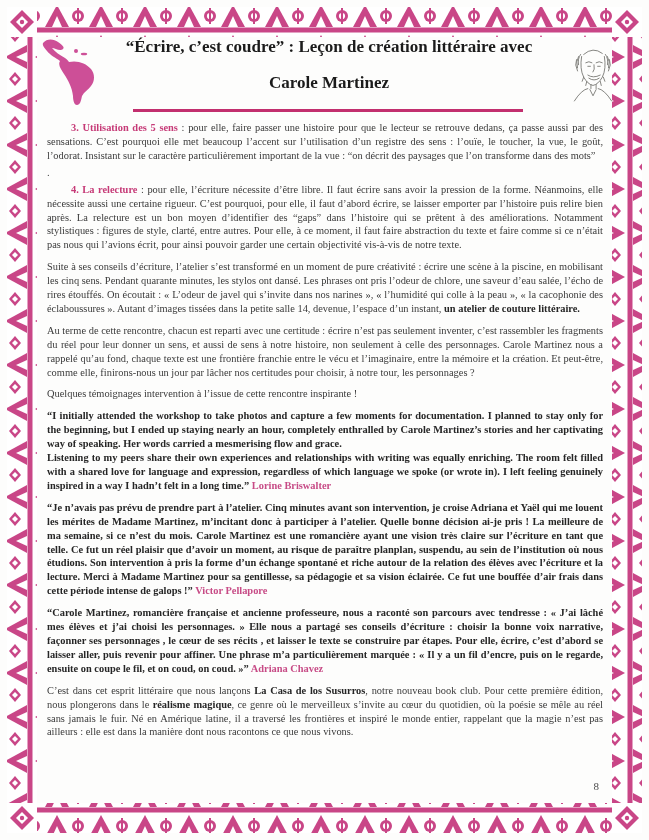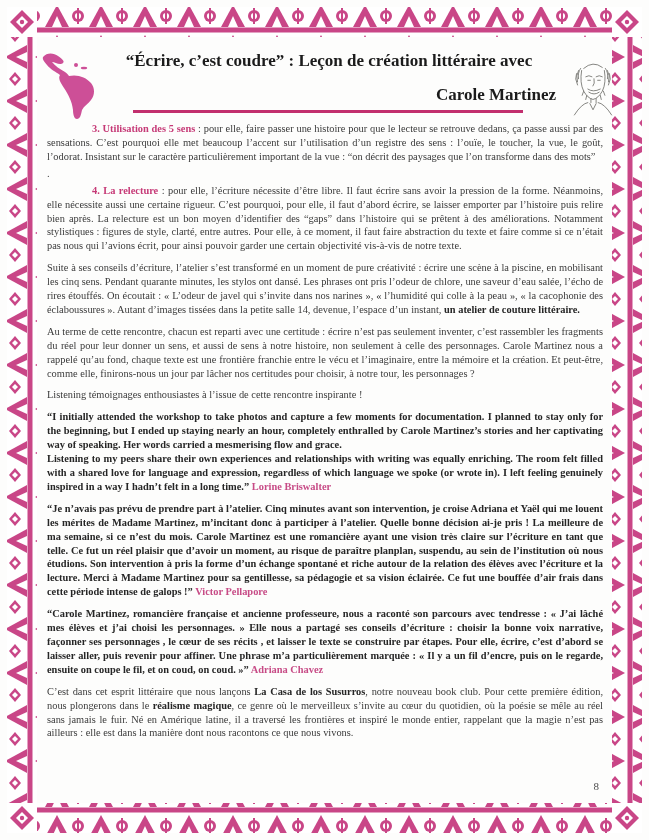--- a/index.html
+++ b/index.html
@@ -3,27 +3,27 @@
 <meta charset="utf-8">
 <style>
   html,body{margin:0;padding:0;background:#ffffff;}
   .page{position:relative;width:649px;height:840px;background:#fdfdfc;
         font-family:"Liberation Serif",serif;overflow:hidden;}
   .frame{position:absolute;left:0;top:0;}
   .content{position:absolute;left:47px;top:36px;width:556px;color:#3a3a3a;}
   .header{position:relative;text-align:center;padding:0 42px 0 50px;}
   .map-wrap{position:absolute;left:-8px;top:0;width:64px;height:70px;}
   .portrait-wrap{position:absolute;right:-14px;top:6px;width:48px;height:60px;}
-  .title{font-size:17px;line-height:1.24;margin:14px;color:#1b1b1b;font-weight:bold;}
-  .title-l2{font-size:17px;font-weight:bold;color:#1b1b1b;line-height:1.2;margin:5px;text-align:right;}
+  .title{font-size:17px;line-height:1.24;margin:0;color:#1b1b1b;font-weight:bold;}
+  .title-l2{font-size:17px;font-weight:bold;color:#1b1b1b;line-height:1.2;margin:16px;}
   .byline{color:#c63a77;font-size:13.5px;font-weight:bold;margin:2px 0 3px;line-height:1.1;}
   .rule{height:2.6px;background:#c22f6e;margin:0 38px 9px 36px;}
   p{font-size:10.4px;line-height:13.9px;text-align:justify;margin:0 0 8px;}
   .indent{text-indent:24px;}
-  .lead{color:#c63a77;font-weight:bold;margin-left:21px;}
+  .lead{color:#c63a77;font-weight:bold;}
   .b{font-weight:bold;color:#262626;}
   p.bold{font-weight:bold;color:#262626;}
   .sig{color:#c74b86;font-weight:bold;margin-top:8px;}
   .dotline{margin:-5px 0 3px;}
   .footer{font-style:italic;margin-top:3px;}
   .pagenum{position:absolute;right:50px;bottom:48px;font-size:11px;color:#4a4a4a;}
 </style>
 </head>
 <body>
 
@@ -125,21 +125,21 @@
     <p class="indent"><span class="lead">3.  Utilisation des 5 sens</span><span> : pour elle, faire passer une histoire pour que le lecteur se retrouve dedans, ça passe aussi par des sensations. C’est pourquoi elle met beaucoup l’accent sur l’utilisation d’un registre des sens : l’ouïe, le toucher, la vue, le goût, l’odorat. Insistant sur le caractère particulièrement important de la vue : “on décrit des paysages que l’on transforme dans des mots”</span></p>
 
     <p class="dotline">.</p>
 
     <p class="indent"><span class="lead">4.  La relecture</span><span> : pour elle, l’écriture nécessite d’être libre. Il faut écrire sans avoir la pression de la forme. Néanmoins, elle nécessite aussi une certaine rigueur. C’est pourquoi, pour elle, il faut d’abord écrire, se laisser emporter par l’histoire puis relire bien après. La relecture est un bon moyen d’identifier des “gaps” dans l’histoire qui se prêtent à des améliorations. Notamment stylistiques : figures de style, clarté, entre autres. Pour elle, à ce moment, il faut faire abstraction du texte et faire comme si ce n’était pas nous qui l’avions écrit, pour ainsi pouvoir garder une certain  objectivité vis-à-vis de notre texte.</span></p>
 
     <p><span>Suite à ses conseils d’écriture, l’atelier s’est transformé en un moment de pure créativité : écrire une scène à la piscine, en mobilisant les cinq sens. Pendant quarante minutes, les stylos ont dansé. Les phrases ont pris l’odeur de chlore, une saveur d’eau salée, l’écho de rires étouffés. On écoutait : « L’odeur de javel qui s’invite dans nos narines », « l’humidité qui colle à la peau », « la cacophonie des éclaboussures ». Autant d’images tissées dans la petite salle 14, devenue, l’espace d’un instant, </span><span class="b">un atelier de couture littéraire.</span></p>
 
     <p>Au terme de cette rencontre, chacun est reparti avec une certitude : écrire n’est pas seulement inventer, c’est rassembler les fragments du réel pour leur donner un sens, et  aussi de sens à notre histoire, non seulement à celle des personnages. Carole Martinez nous a rappelé qu’au fond, chaque texte est une frontière franchie entre le vécu et l’imaginaire, entre la mémoire et la création. Et peut-être, comme elle, finirons-nous un jour par lâcher nos certitudes pour choisir, à notre tour, les personnages ?</p>
 
-    <p>Listening témoignages enthousiastes à l’issue de cette rencontre inspirante !</p>
+    <p>Quelques témoignages intervention à l’issue de cette rencontre inspirante !</p>
 
     <p class="bold"><span>“I initially attended the workshop to take photos and capture a few moments for documentation. I planned to stay only for the beginning, but I ended up staying nearly an hour, completely enthralled by Carole Martinez’s stories and her captivating way of speaking. Her words carried a mesmerising flow and grace.</span><br><span>Listening to my peers share their own experiences and relationships with writing was equally enriching. The room felt filled with a shared love for language and expression, regardless of which language we spoke (or wrote in). I left feeling genuinely inspired in a way I hadn’t felt in a long time.”</span><span class="sig"> Lorine Briswalter</span></p>
 
     <p class="bold"><span>“Je n’avais pas prévu de prendre part à l’atelier. Cinq minutes avant son intervention, je croise Adriana et Yaël qui me louent les mérites de Madame Martinez, m’incitant donc à participer à l’atelier. Quelle bonne décision ai-je pris ! La meilleure de ma semaine, si ce n’est du mois. Carole Martinez est une romancière ayant une vision très claire sur l’écriture en tant que telle. Ce fut un réel plaisir que d’avoir un moment, au risque de paraître planplan, suspendu, au sein de l’institution où nous étudions. Son intervention à pris la forme d’un échange spontané et riche autour de la relation des élèves avec l’écriture et la lecture. Merci à Madame Martinez pour sa gentillesse, sa pédagogie et sa vision éclairée. Ce fut une bouffée d’air frais dans cette période intense de galops !”</span><span class="sig"> Victor Pellapore</span></p>
 
     <p class="bold"><span>“Carole Martinez, romancière française et ancienne professeure, nous a raconté son parcours avec tendresse : « J’ai lâché mes élèves et j’ai choisi les personnages. » Elle nous a partagé ses conseils d’écriture : choisir la bonne voix narrative, façonner ses personnages , le cœur de ses récits , et laisser le texte se construire par étapes. Pour elle, écrire, c’est d’abord se laisser aller, puis revenir pour affiner. Une phrase m’a particulièrement marquée : « Il y a un fil d’encre, puis on le regarde, ensuite on coupe le fil, et on coud, on coud. »”</span><span class="sig"> Adriana Chavez</span></p>
 
     <p><span>C’est dans cet esprit littéraire que nous lançons </span><span class="b">La Casa de los Susurros</span><span>, notre nouveau book club. Pour cette première édition, nous plongerons dans le </span><span class="b">réalisme magique</span><span>, ce genre où le merveilleux s’invite au cœur du quotidien, où la poésie se mêle au réel sans jamais le fuir. Né en Amérique latine, il a traversé les frontières et inspiré le monde entier, rappelant que la magie n’est pas ailleurs : elle est dans la manière dont nous racontons ce que nous vivons.</span></p>
 
 

